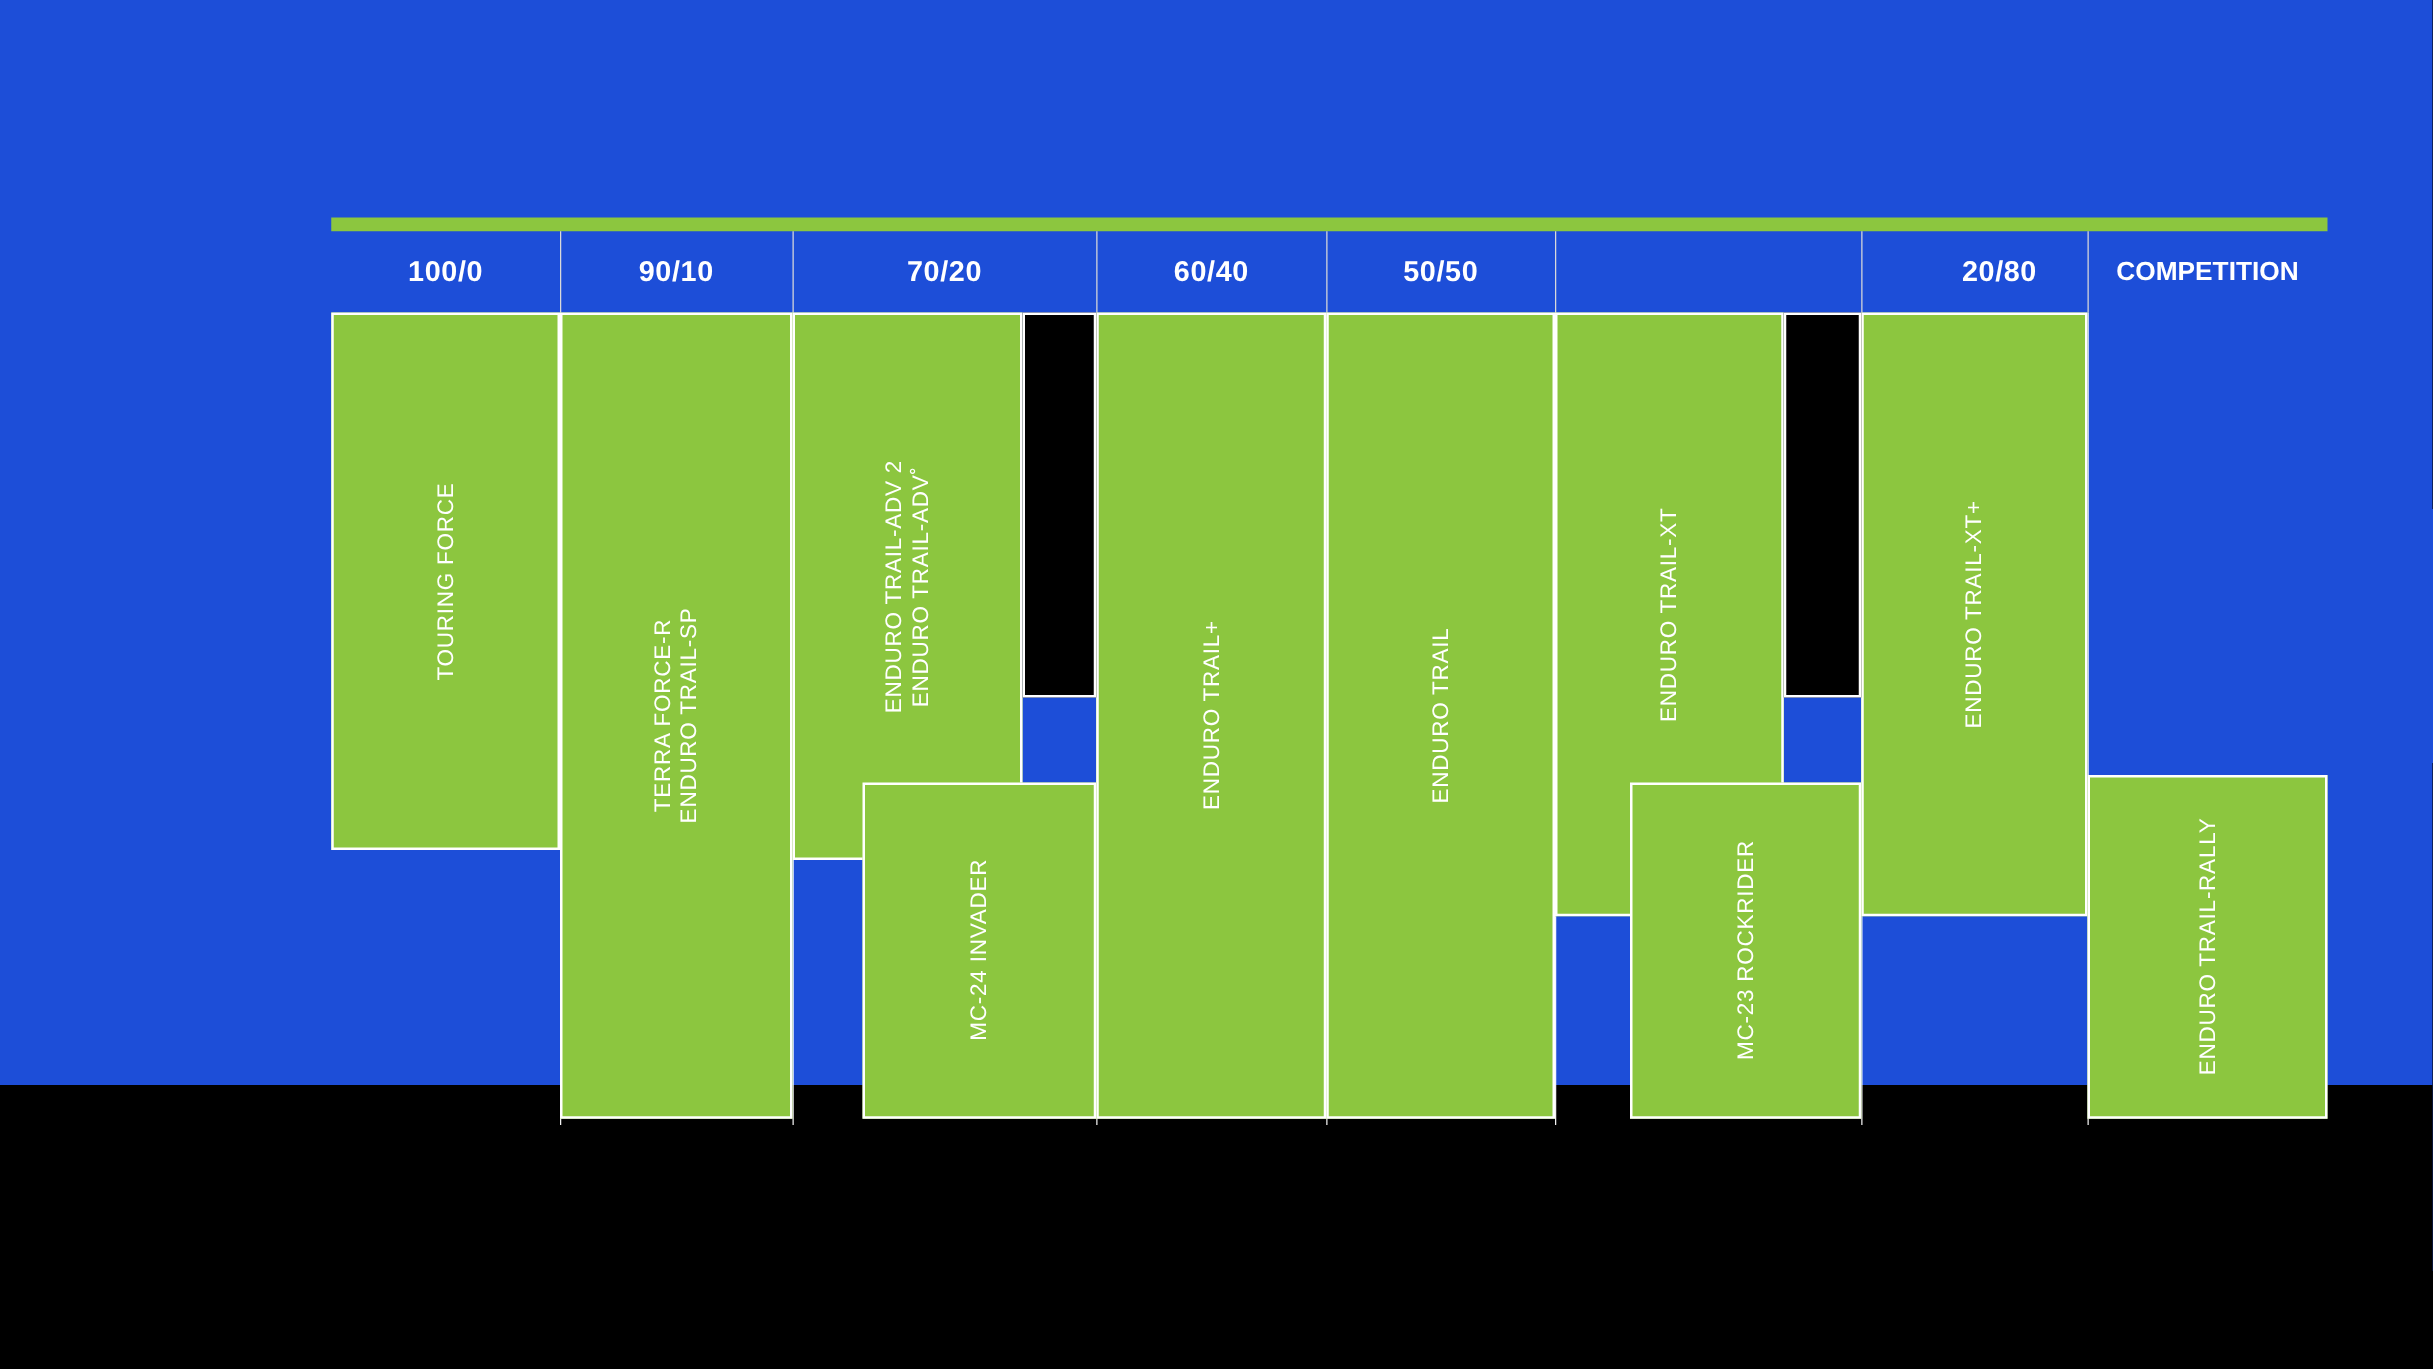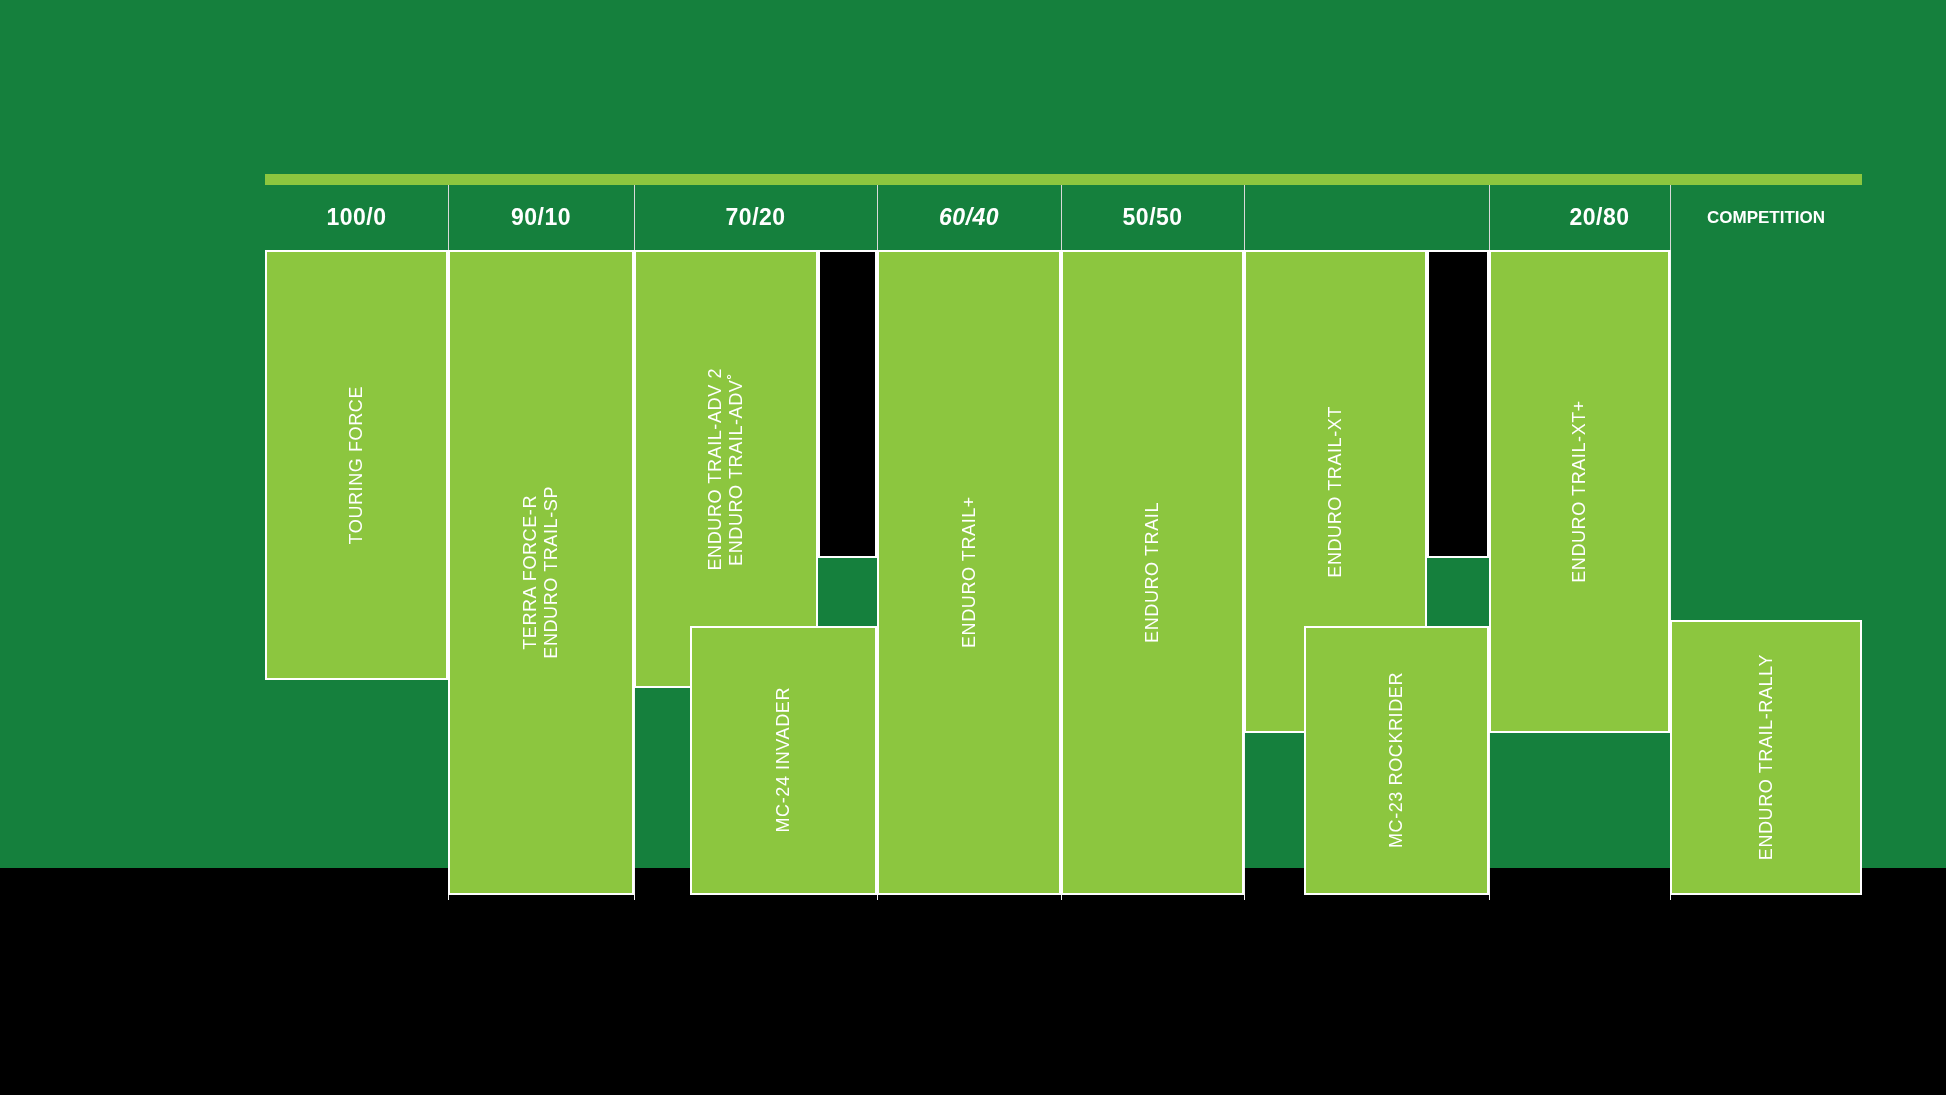--- a/index.html
+++ b/index.html
@@ -2,37 +2,37 @@
 <html><head>
 <meta charset="utf-8">
 <title>Tire Range Chart</title>
 <style>
   html,body{margin:0;padding:0;background:#000;}
   body{
     width:1946px;height:1095px;overflow:hidden;
     font-family:"Liberation Sans","DejaVu Sans",sans-serif;
     -webkit-font-smoothing:antialiased;
   }
-  #stage{position:relative;width:1946px;height:868px;background:#15803d;}
+  #stage{position:relative;width:1946px;height:868px;background:#1d4ed8;}
 
   
   .top-rule{
     position:absolute;left:265px;top:174px;width:1597px;height:11px;
     background:#8cc63f;
   }
 
   
   .header-row{position:absolute;left:265px;top:185px;width:1597px;height:65px;}
   .hdr-cell{
     position:absolute;top:0;height:65px;
     display:flex;align-items:center;justify-content:center;
     color:#ffffff;font-weight:700;font-size:23px;letter-spacing:.5px;
     white-space:nowrap;
   }
-  .hdr-cell.compact{font-size:17px;letter-spacing:0px;}
+  .hdr-cell.compact{font-size:21px;letter-spacing:0px;}
   .hdr-sep{position:absolute;top:0;width:1px;height:65px;background:#d9d9d9;}
 
   
   .plot{position:absolute;left:265px;top:250px;width:1597px;height:650px;}
 
   
   .grid-line{position:absolute;top:0;width:1px;background:#ffffff;opacity:.95;}
 
   
   .bar{
@@ -66,21 +66,21 @@
 <div id="stage">
 
   <div class="top-rule"></div>
 
   <div class="header-row">
       <div class="hdr-cell" style="left: 0%; width: 11.46%;">100/0</div>
       <div class="hdr-cell" style="left: 11.46%; width: 11.65%;">90/10</div>
       <div class="hdr-sep" style="left: 11.46%;"></div>
       <div class="hdr-cell" style="left: 23.11%; width: 15.22%;">70/20</div>
       <div class="hdr-sep" style="left: 23.11%;"></div>
-      <div class="hdr-cell" style="left: 38.33%; width: 11.52%; font-style: italic;">60/40</div>
+      <div class="hdr-cell" style="left: 38.33%; width: 11.52%;">60/40</div>
       <div class="hdr-sep" style="left: 38.33%;"></div>
       <div class="hdr-cell" style="left: 49.85%; width: 11.46%;">50/50</div>
       <div class="hdr-sep" style="left: 49.85%;"></div>
       <div class="hdr-sep" style="left: 61.31%;"></div>
       <div class="hdr-cell" style="left: 76.65%; width: 11.33%; margin-left: 20px;">20/80</div>
       <div class="hdr-sep" style="left: 76.65%;"></div>
       <div class="hdr-cell compact" style="left: 87.98%; width: 12.02%;">COMPETITION</div>
       <div class="hdr-sep" style="left: 87.98%;"></div>
     </div>
 

